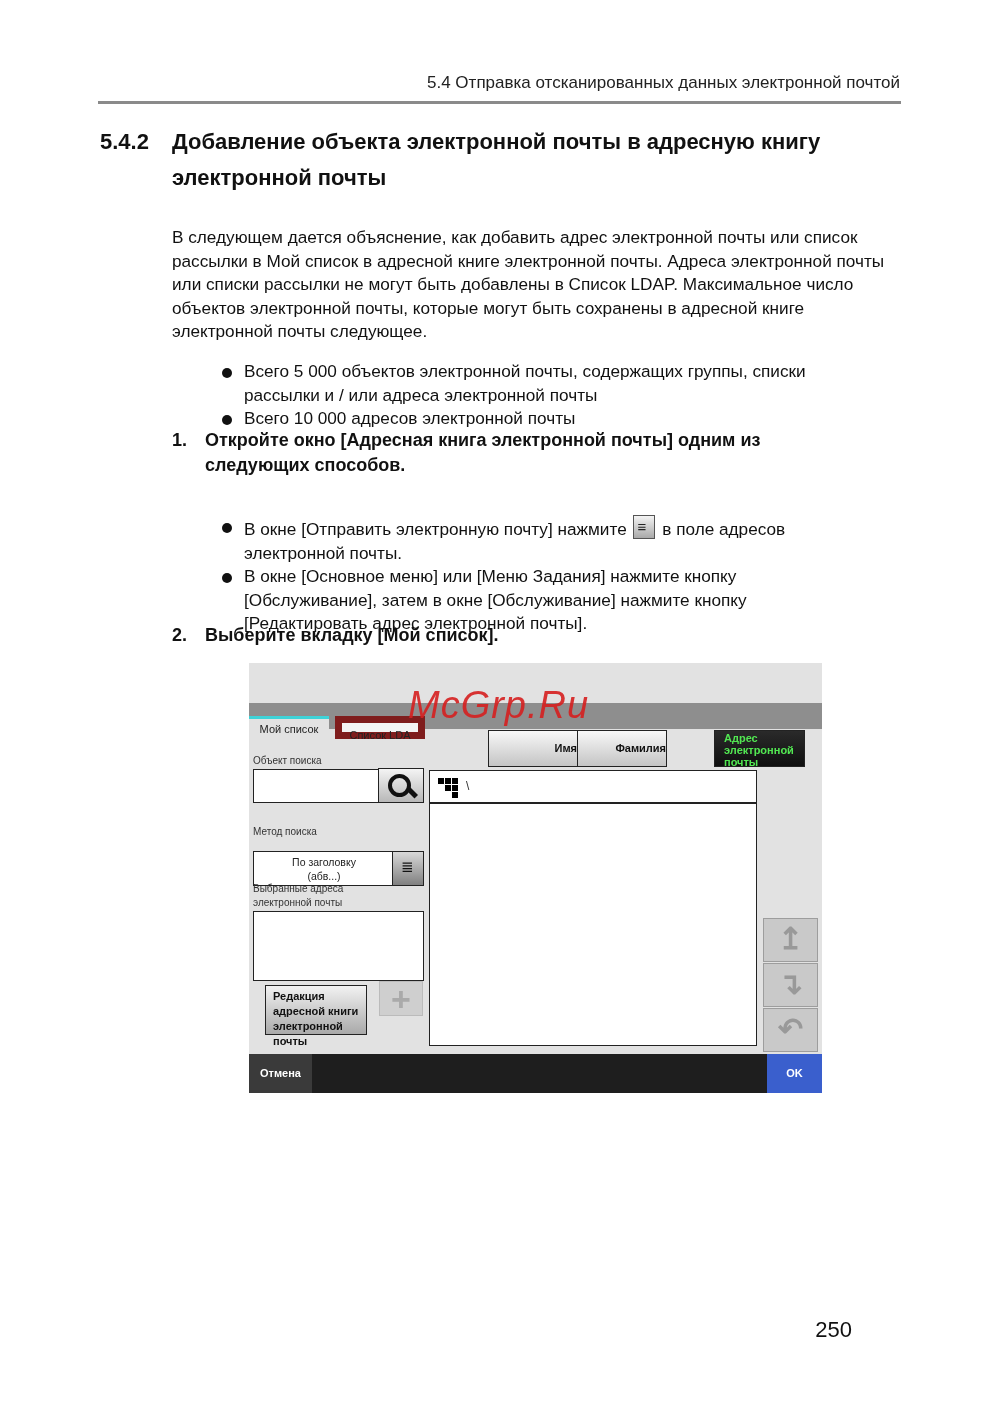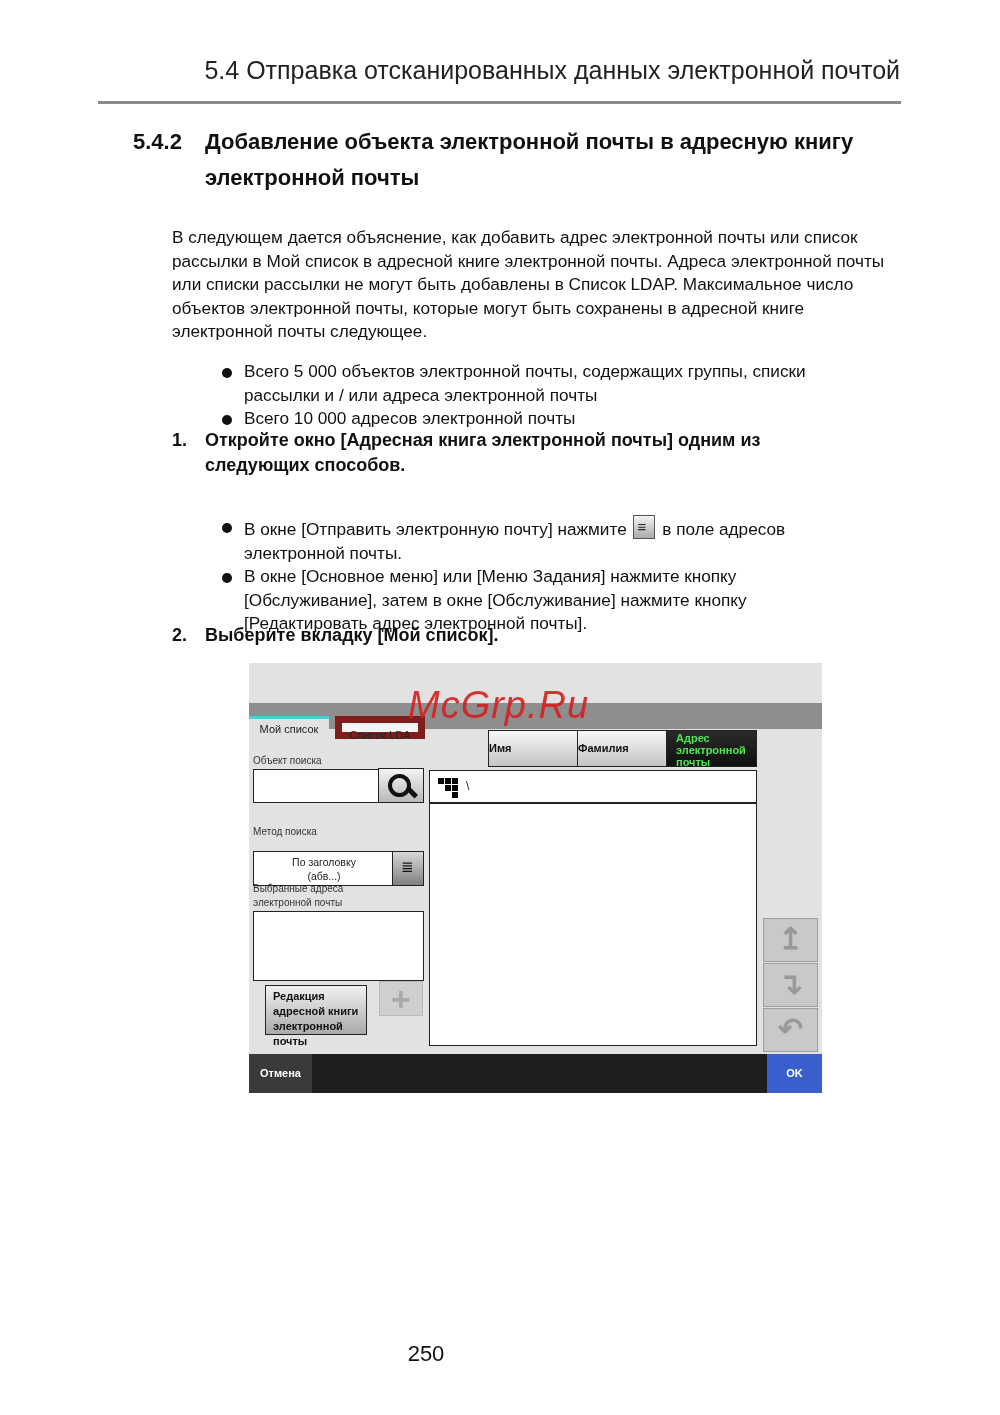--- a/index.html
+++ b/index.html
@@ -1,18 +1,18 @@
 <!DOCTYPE html>
 <html><head>
 <meta charset="utf-8">
 <style>
   html, body { margin:0; padding:0; background:#fff; }
   body { width:1000px; height:1415px; position:relative; overflow:hidden; font-family:"Liberation Sans", sans-serif; color:#111; }
   .abs { position:absolute; }
-  .running-head { left:98px; right:100px; top:56px; text-align:right; font-size:25px; color:#222; }
+  .running-head { left:98px; right:100px; top:73px; text-align:right; font-size:17px; color:#222; }
   .head-rule { left:98px; width:803px; top:101px; height:3px; background:#8a8a8a; }
   .sec-title { left:100px; top:124px; font-size:22px; font-weight:bold; line-height:36px; }
   .sec-title .num { position:absolute; left:0; top:0; }
   .sec-title .txt { position:absolute; left:72px; top:0; width:720px; }
   .para { left:172px; top:226px; width:730px; font-size:17.2px; line-height:23.6px; }
   .bullets { margin:16px; padding:0; list-style:none; }
   .bullets li { position:relative; padding-left:56px; }
   .bullets li .dot { position:absolute; left:34px; top:8px; width:10px; height:10px; border-radius:50%; background:#111; }
   .step { left:172px; font-size:18px; font-weight:bold; line-height:25px; width:700px; }
   .step .n { position:absolute; left:0; top:0; }
@@ -28,22 +28,22 @@
   .help-btn { position:absolute; left:508px; top:0; width:32px; height:40px; border-left:1px solid #555; border-right:1px solid #555; }
   .help-btn .c { position:absolute; left:4px; top:7px; width:22px; height:22px; border:2px solid #ddd; border-radius:50%; color:#ddd; font-weight:bold; font-size:17px; text-align:center; line-height:22px; }
   .kbd-btn { position:absolute; left:541px; top:0; width:32px; height:40px; }
   .kbd-btn .k { position:absolute; left:3px; top:11px; width:24px; height:16px; border:1px solid #666; background:
       repeating-linear-gradient(90deg,transparent 0 5px,#666 5px 6px),
       repeating-linear-gradient(0deg,transparent 0 4px,#666 4px 5px); }
   .tabstrip { left:0; top:40px; width:573px; height:26px; background:#8e8e8e; }
   .tab { position:absolute; top:13px; height:23px; font-size:11px; text-align:center; line-height:24px; color:#222; box-sizing:border-box; }
   .tab.active { left:0; width:80px; background:#e2e2e2; border-top:3px solid #3fd3d8; line-height:20px; }
   .tab.inactive { left:86px; width:90px; background:#f4f4f4; border:7px solid #7f1d1d; }
-  .sort-btn { position:absolute; top:67px; height:37px; box-sizing:border-box; border:1px solid #222; font-size:11px; font-weight:bold; text-align:left; line-height:35px; background:linear-gradient(#f8f8f8,#c4c4c4); color:#111; }
-  .sort-btn.on { background:linear-gradient(#2a2a2a,#0f0f0f); color:#52e752; line-height:12px; text-align:left; padding:1px 0 0 9px; }
+  .sort-btn { position:absolute; top:67px; height:37px; box-sizing:border-box; border:1px solid #222; font-size:11px; font-weight:bold; text-align:right; line-height:35px; background:linear-gradient(#f8f8f8,#c4c4c4); color:#111; }
+  .sort-btn.on { background:linear-gradient(#2a2a2a,#0f0f0f); color:#52e752; line-height:12px; text-align:left; padding:1px 0 0 9px;margin-left:48px; }
   .lbl { position:absolute; font-size:10px; color:#333; }
   .field { position:absolute; background:#fff; border:1px solid #222; box-sizing:border-box; }
   .search-btn { position:absolute; left:129px; top:105px; width:46px; height:35px; border:1px solid #222; box-sizing:border-box; background:linear-gradient(#f4f4f4,#b8b8b8); }
   .search-btn .lens { position:absolute; left:9px; top:5px; width:15px; height:15px; border:4px solid #111; border-radius:50%; }
   .search-btn .hdl { position:absolute; left:27px; top:21px; width:12px; height:5px; background:#111; transform:rotate(45deg); }
   .method { position:absolute; left:4px; top:176px; width:171px; height:35px; box-sizing:border-box; border:1px solid #222; background:#fff;margin-top:12px; }
   .method .v { position:absolute; left:0; top:3px; width:140px; text-align:center; font-size:10.5px; line-height:14px; color:#222; }
   .method .dd { position:absolute; right:0; top:0; width:30px; height:33px; border-left:1px solid #222; background:linear-gradient(#d8d8d8,#808080); }
   .method .dd span { position:absolute; left:8px; top:6px; font-size:15px; color:#111; }
   .path-bar { position:absolute; left:180px; top:107px; width:328px; height:33px; }
@@ -51,29 +51,29 @@
   .path-bar .tree i { position:absolute; width:6px; height:6px; background:#000; }
   .path-bar .sep { position:absolute; left:36px; top:8px; font-size:12px; color:#333; }
   .list-area { position:absolute; left:180px; top:140px; width:328px; height:243px; }
   .nav-btn { position:absolute; left:514px; width:55px; height:44px; box-sizing:border-box; border:1px solid #9d9d9d; background:#c9c9c9; color:#999; font-size:30px; text-align:center; line-height:40px; font-weight:bold; }
   .edit-btn { position:absolute; left:16px; top:322px; width:102px; height:50px; box-sizing:border-box; border:1px solid #222; background:linear-gradient(#f2f2f2,#a9a9a9); font-size:11px; font-weight:bold; line-height:15px; padding:3px 0 0 7px; color:#111; }
   .add-btn { position:absolute; left:130px; top:318px; width:44px; height:35px; box-sizing:border-box; border:1px solid #bbb; background:#cfcfcf; color:#aaa; font-size:34px; text-align:center; line-height:34px; font-weight:bold; }
   .footer { position:absolute; left:0; top:391px; width:573px; height:39px; background:#1e1e1e; }
   .cancel-btn { position:absolute; left:0; top:0; width:63px; height:39px; background:#3a3a3a; color:#fff; font-size:11px; font-weight:bold; text-align:center; line-height:39px; }
   .ok-btn { position:absolute; right:0; top:0; width:55px; height:39px; background:#3a5fcd; color:#fff; font-size:11px; font-weight:bold; text-align:center; line-height:39px; }
   .watermark { left:408px; top:684px; font-size:38px; font-style:italic; color:#d62020; opacity:0.9; letter-spacing:1px; }
-  .page-num { left:0; width:852px; top:1317px; text-align:center; font-size:22px; color:#111;margin-top:24px; }
+  .page-num { left:0; width:852px; top:1317px; text-align:right; font-size:22px; color:#111; }
 </style>
 </head>
 <body>
 
 <div class="abs running-head">5.4 Отправка отсканированных данных электронной почтой</div>
 <div class="abs head-rule"></div>
 
-<div class="abs sec-title" style="width:800px;height:72px;margin-left:33px;">
+<div class="abs sec-title" style="width:800px;height:72px;">
   <span class="num">5.4.2</span>
   <span class="txt">Добавление объекта электронной почты в адресную книгу электронной почты</span>
 </div>
 
 <div class="abs para">
   <div>В следующем дается объяснение, как добавить адрес электронной почты или список рассылки в Мой список в адресной книге электронной почты. Адреса электронной почты или списки рассылки не могут быть добавлены в Список LDAP. Максимальное число объектов электронной почты, которые могут быть сохранены в адресной книге электронной почты следующее.</div>
   <ul class="bullets">
     <li><span class="dot"></span><span>Всего 5 000 объектов электронной почты, содержащих группы, списки рассылки и / или адреса электронной почты</span></li>
     <li><span class="dot"></span><span>Всего 10 000 адресов электронной почты</span></li>
   </ul>

